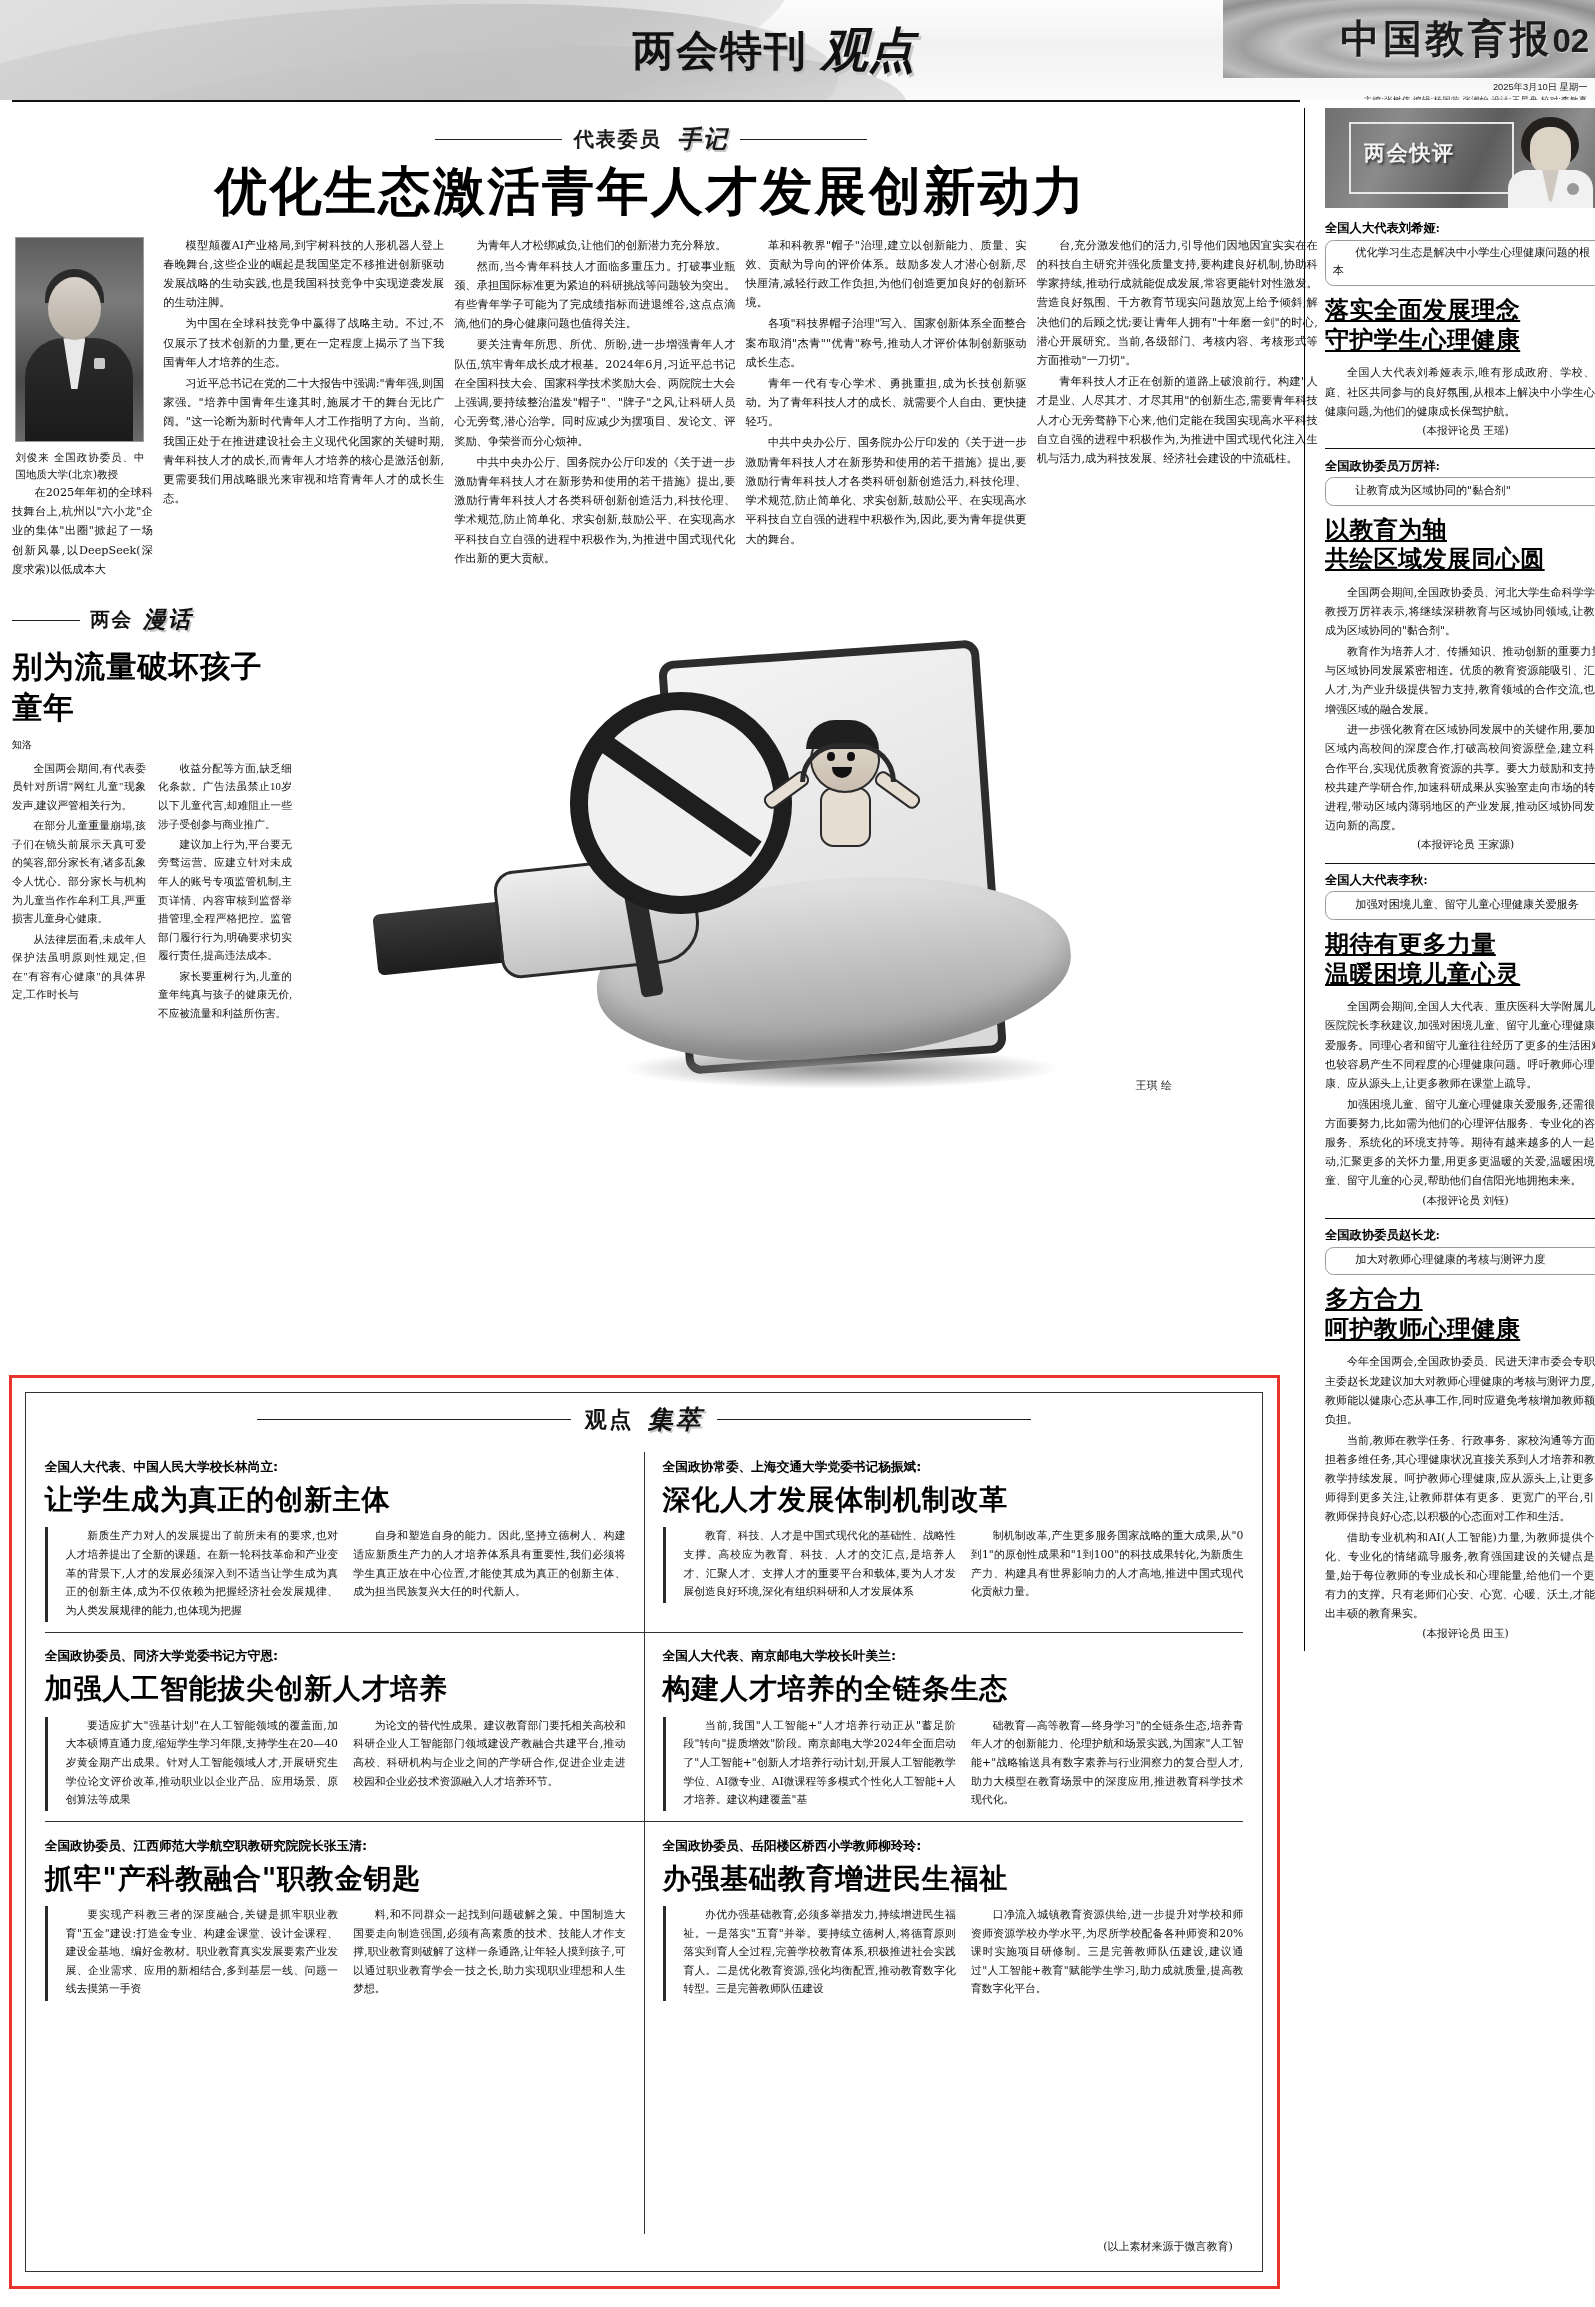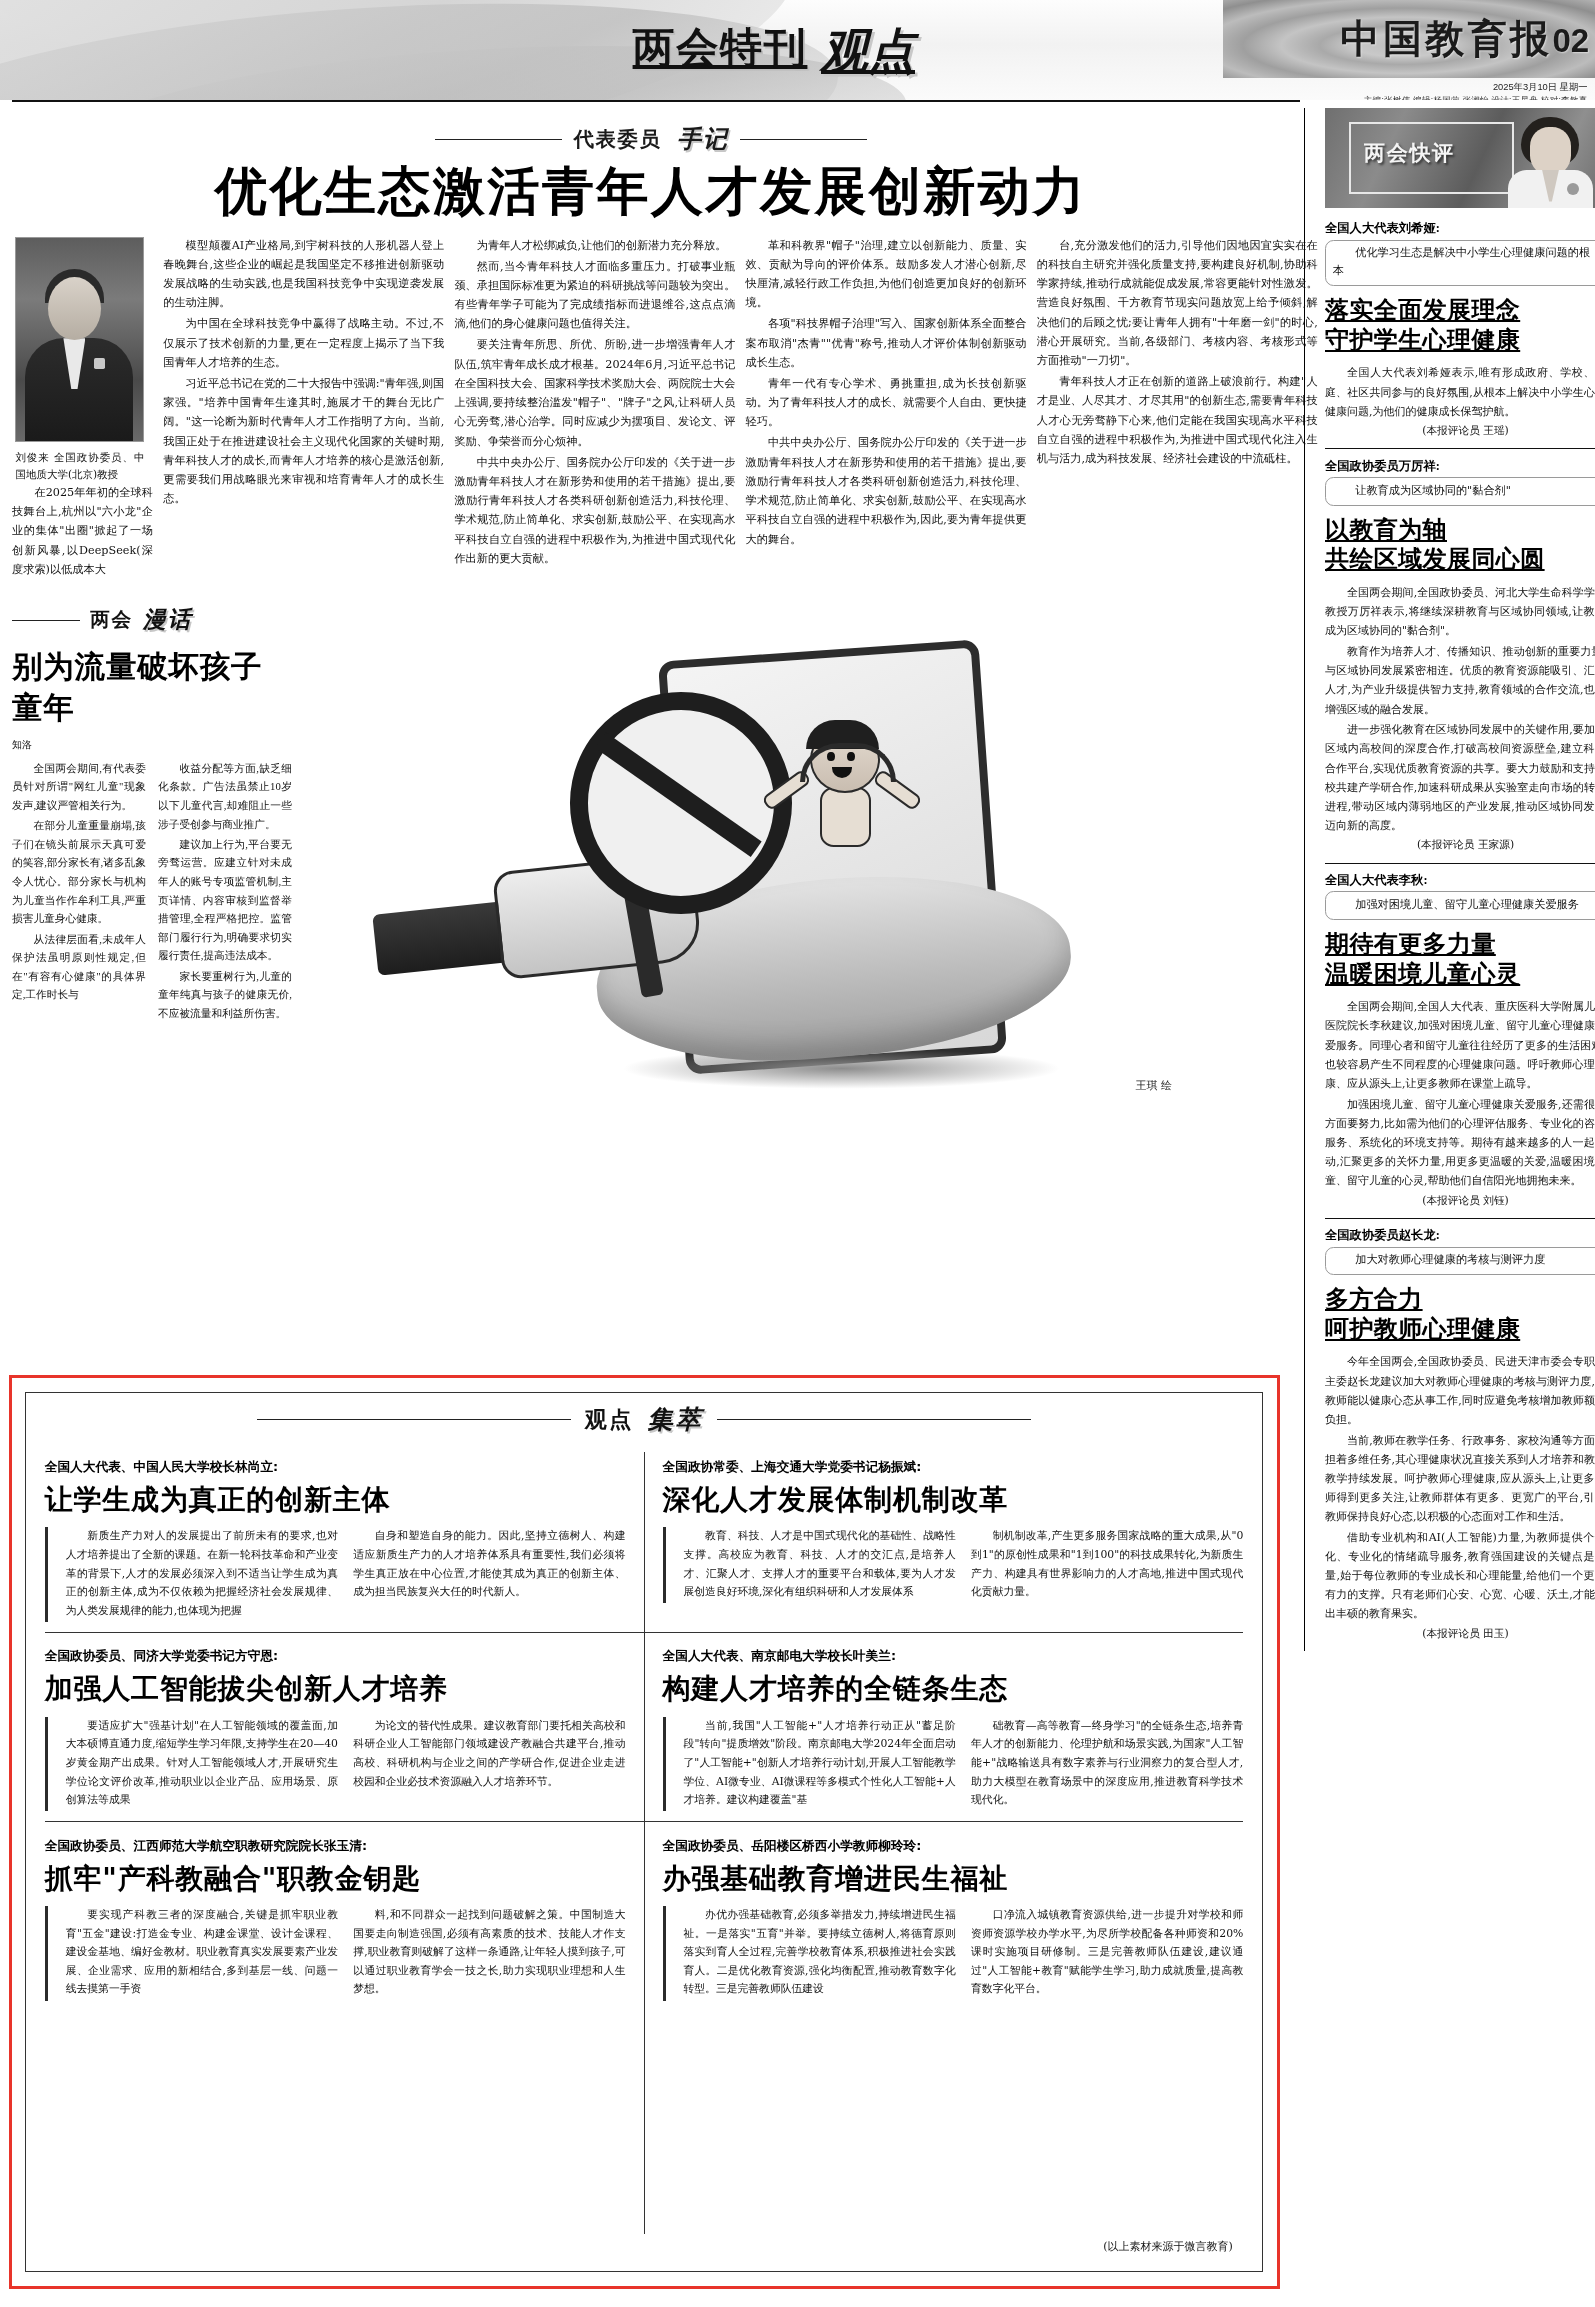--- a/index.html
+++ b/index.html
@@ -26,21 +26,21 @@
   .sw2{left:-136px;top:8.5px;width:975px;height:203px;
        background:linear-gradient(160deg,#d6d6d6,#bdbdbd 55%,#ededed);opacity:.75;
        transform:rotate(-4deg);}
   .sw3{left:76px;top:49px;width:831px;height:153px;
        background:linear-gradient(170deg,#cdcdcd,#b9b9b9 50%,#e9e9e9);opacity:.6;
        transform:rotate(-3deg);}
   .sw4{left:-51px;top:-170px;width:644px;height:254px;
        background:#f6f6f6;opacity:.9;transform:rotate(4deg);}
   .masthead-title{
     position:absolute;left:356px;top:20.3px;width:559px;height:61px;
-    display:flex;align-items:flex-start;justify-content:flex-end;gap:13.6px;text-decoration:underline;
+    display:flex;align-items:center;justify-content:flex-end;gap:13.6px;
   }
   .mt-left{
     font-family:"DejaVu Serif",serif;font-weight:700;font-size:42px;
     letter-spacing:1.7px;color:#111;
     text-shadow:1.7px 1.7px 0 #bdbdbd;
   }
   .mt-right{
     font-family:"DejaVu Serif",serif;font-weight:700;font-size:47px;
     font-style:italic;color:#111;text-shadow:2.5px 2.5px 0 #c8c8c8;
   }

